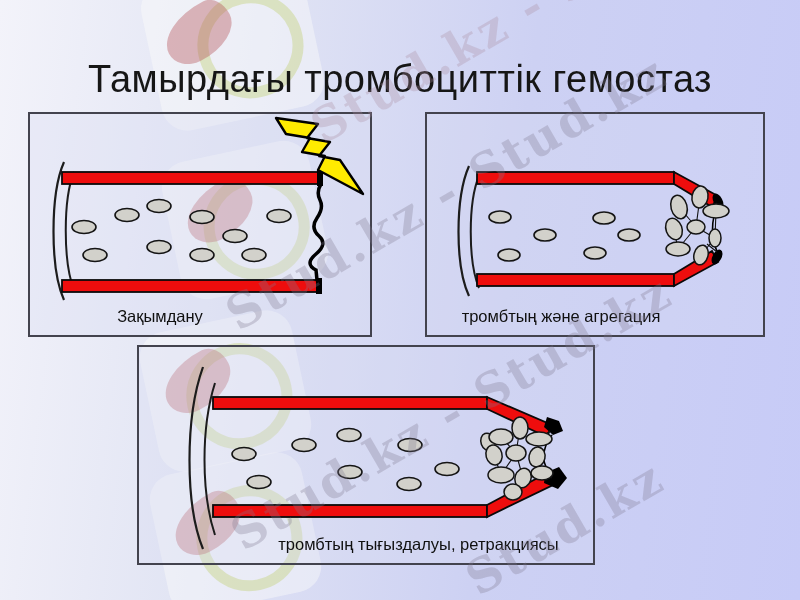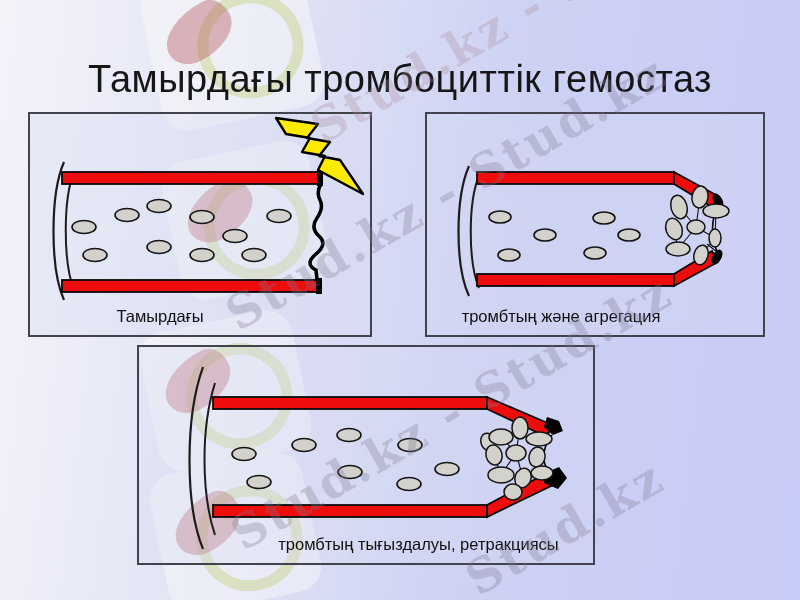--- a/index.html
+++ b/index.html
@@ -78,21 +78,21 @@
         <ellipse cx="205" cy="122" rx="12" ry="6.5"></ellipse>
         <ellipse cx="249" cy="102" rx="12" ry="6.5"></ellipse>
         <ellipse cx="65" cy="141" rx="12" ry="6.5"></ellipse>
         <ellipse cx="129" cy="133" rx="12" ry="6.5"></ellipse>
         <ellipse cx="172" cy="141" rx="12" ry="6.5"></ellipse>
         <ellipse cx="224" cy="141" rx="12" ry="6.5"></ellipse>
       </g>
 
       <polygon points="246,4 288,10 277,24 300,28 289,42 310,46 333,80 288,56 295,42 272,38 280,24 256,20" fill="#ffeb00" stroke="#000" stroke-width="2.4" stroke-linejoin="round"></polygon>
     </svg>
-    <div class="panel-label label-1">Тамырдағы</div>
+    <div class="panel-label label-1">Зақымдану</div>
   </div>
 
   <div class="panel panel-2">
     <svg viewBox="0 0 336 221">
       <path d="M42,52 C28,84 28,152 42,182" fill="none" stroke="#1c1c1c" stroke-width="2.2"></path>
       <path d="M52,62 C41,88 41,148 52,174" fill="none" stroke="#1c1c1c" stroke-width="2"></path>
       <rect x="50" y="58" width="197" height="12" fill="#ee0d0d" stroke="#0a0a0a" stroke-width="1.8"></rect>
       <rect x="50" y="160" width="197" height="12" fill="#ee0d0d" stroke="#0a0a0a" stroke-width="1.8"></rect>
       <polygon points="247,58 291,82 285,93 247,70" fill="#ee0d0d" stroke="#0a0a0a" stroke-width="1.8"></polygon>
       <polygon points="247,172 291,148 285,137 247,160" fill="#ee0d0d" stroke="#0a0a0a" stroke-width="1.8"></polygon>

